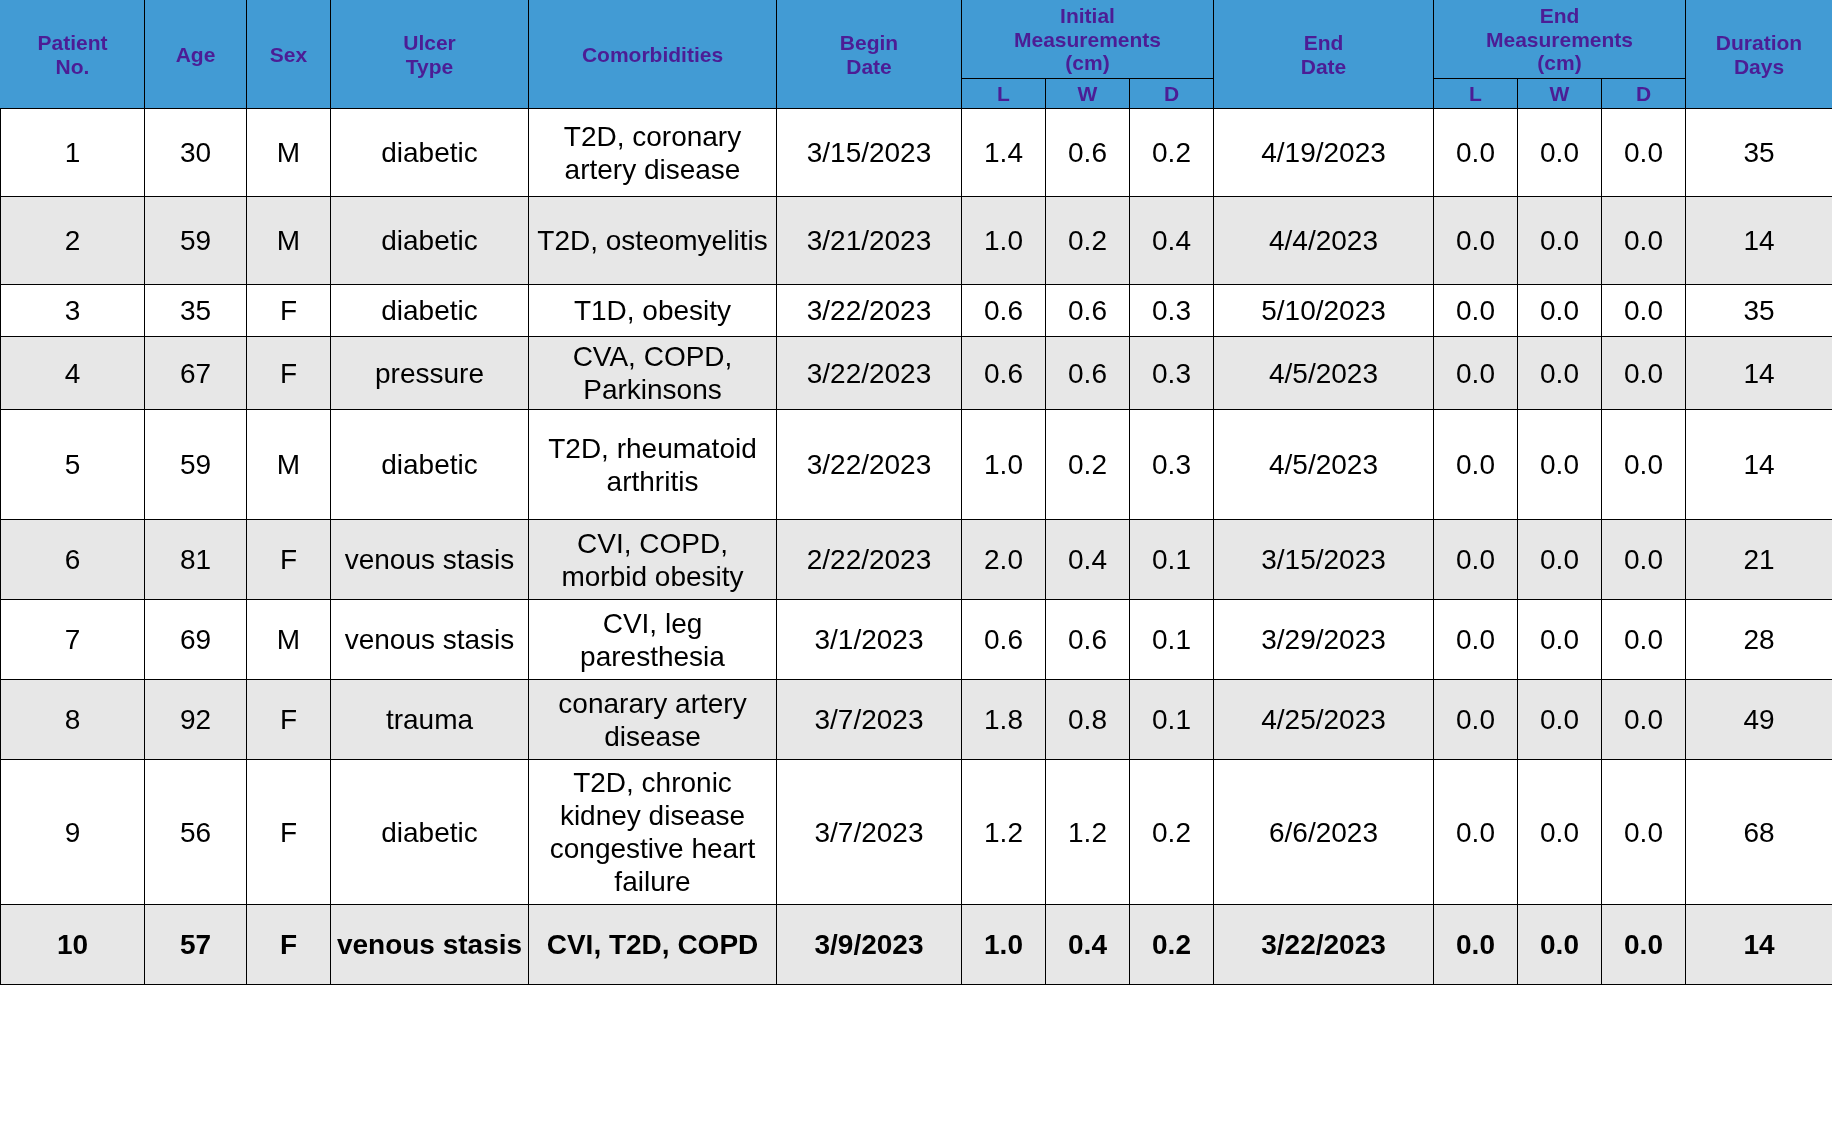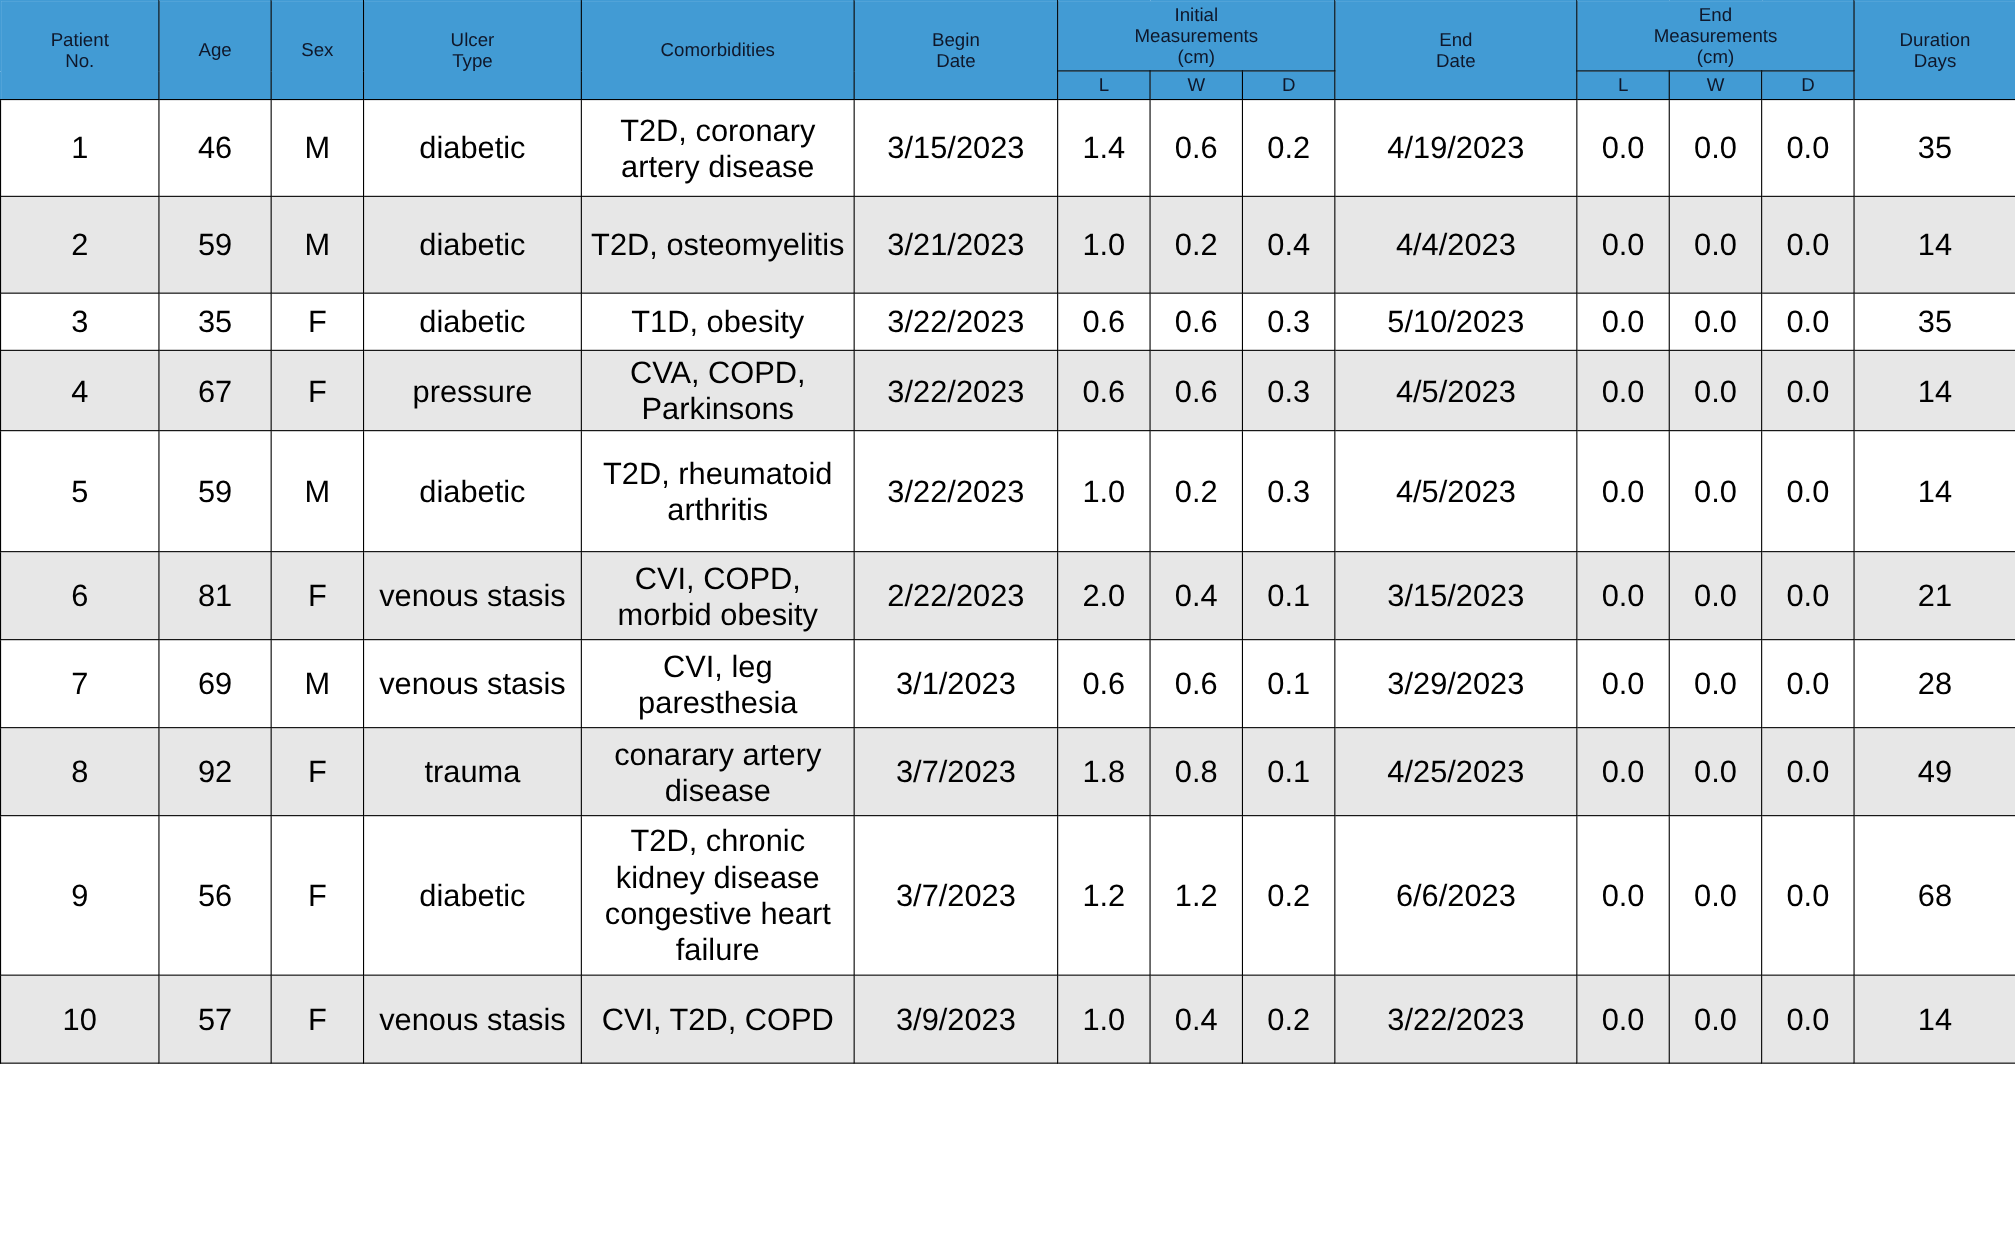--- a/index.html
+++ b/index.html
@@ -26,23 +26,23 @@
   table.data-table th,
   table.data-table td {
     border: 1px solid #000000;
     text-align: center;
     vertical-align: middle;
     padding: 3px 4px;
     box-sizing: border-box;
   }
   thead th {
     background: #429bd4;
-    color: #0f172a;
-    font-weight: normal;
-    font-size: 17px;
+    color: #4c1d95;
+    font-weight: bold;
+    font-size: 21px;
     line-height: 1.12;
     border-color: #ffffff;
   }
   thead tr:first-child th {
     border-top-color: #429bd4;
   }
   thead th.outer-left {
     border-left-color: #429bd4;
   }
   thead th.outer-right {
@@ -112,21 +112,21 @@
         <th>W</th>
         <th>D</th>
         <th>L</th>
         <th>W</th>
         <th>D</th>
       </tr>
     </thead>
     <tbody id="table-body">
         <tr style="height: 88px;">
           <td>1</td>
-          <td>46</td>
+          <td>30</td>
           <td>M</td>
           <td>diabetic</td>
           <td>T2D, coronary artery disease</td>
           <td>3/15/2023</td>
           <td>1.4</td>
           <td>0.6</td>
           <td>0.2</td>
           <td>4/19/2023</td>
           <td>0.0</td>
           <td>0.0</td>
@@ -254,21 +254,21 @@
           <td>3/7/2023</td>
           <td>1.2</td>
           <td>1.2</td>
           <td>0.2</td>
           <td>6/6/2023</td>
           <td>0.0</td>
           <td>0.0</td>
           <td>0.0</td>
           <td>68</td>
         </tr>
-        <tr class="alt" style="height: 80px;">
+        <tr class="alt" style="height: 80px; font-weight: bold;">
           <td>10</td>
           <td>57</td>
           <td>F</td>
           <td>venous stasis</td>
           <td>CVI, T2D, COPD</td>
           <td>3/9/2023</td>
           <td>1.0</td>
           <td>0.4</td>
           <td>0.2</td>
           <td>3/22/2023</td>

